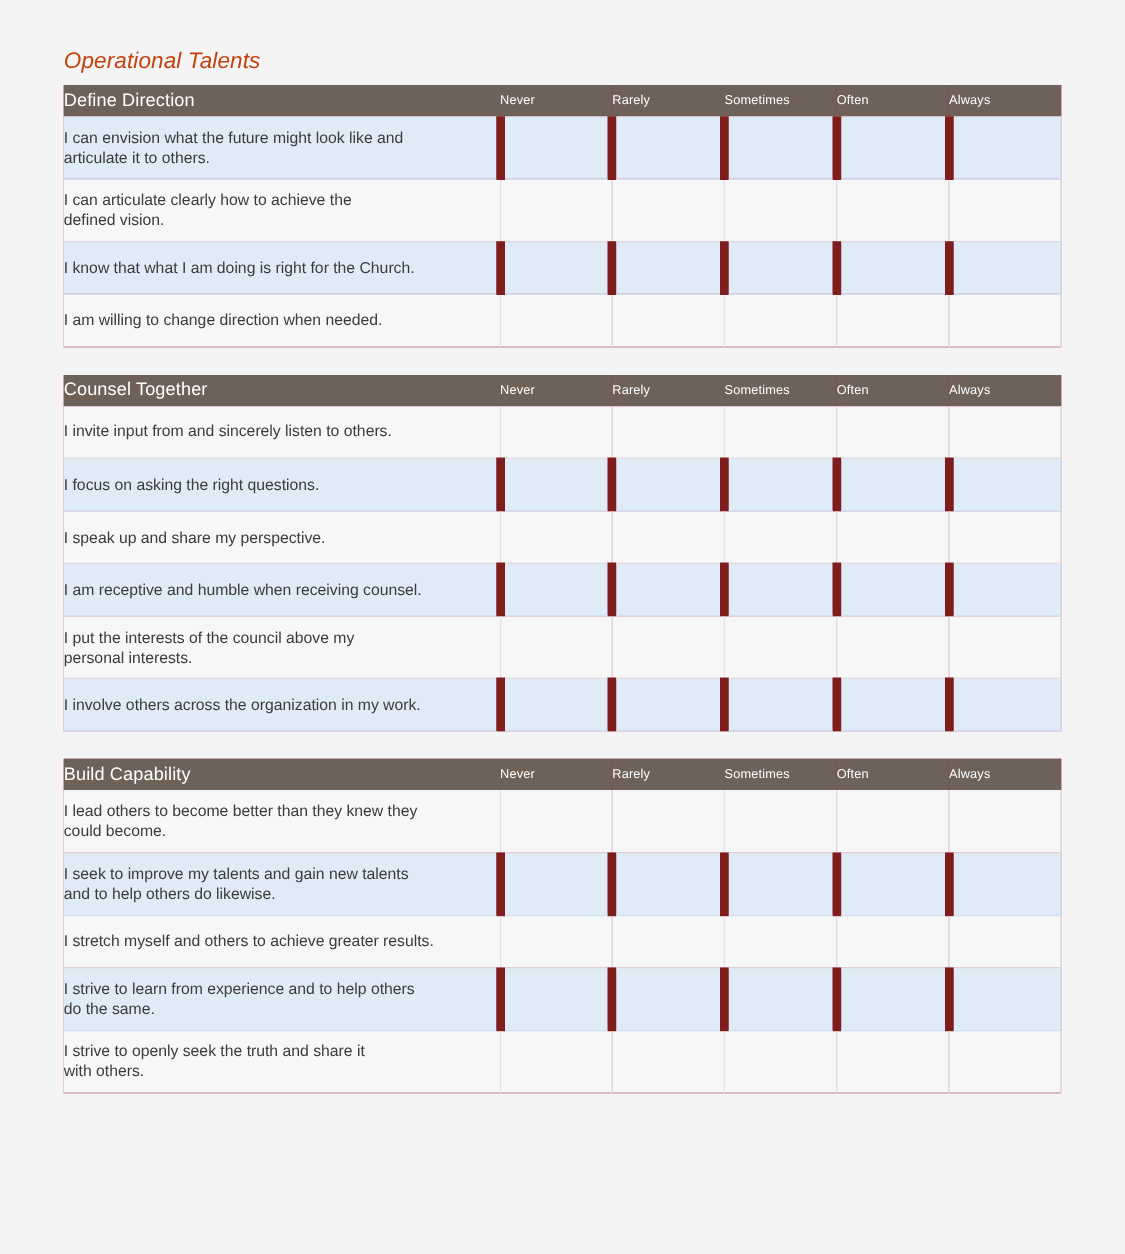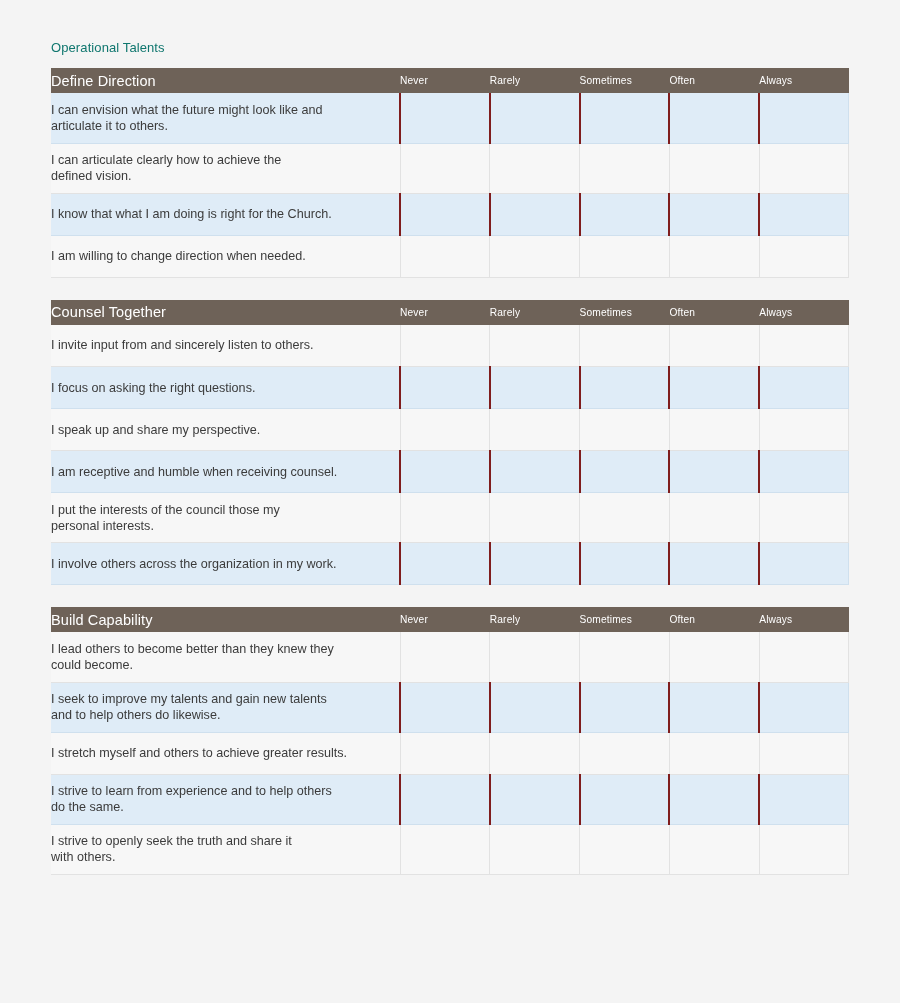--- a/index.html
+++ b/index.html
@@ -18,26 +18,27 @@
     width: 900px;
     height: 1003px;
     box-sizing: border-box;
     padding: 0;
     background: #f4f4f4;
   }
   .page-title {
     position: absolute;
     left: 51px;
     top: 35px;
-    font-size: 13px;
-    color: #0f766e;
+    font-size: 18px;
+    color: #c2410c;
     letter-spacing: 0.1px;
     font-weight: 400;
     line-height: 26px;
     white-space: nowrap;
+    font-style: italic;
   }
   .tables {
     position: absolute;
     left: 51px;
     top: 68px;
     width: 798px;
   }
   .survey-table {
     width: 798px;
     border-collapse: collapse;
@@ -84,21 +85,21 @@
     background: #dfecf7;
   }
   .survey-table tbody td {
     border-bottom: 1px solid #e2e2e2;
     border-right: 1px solid #e2e2e2;
     padding: 0;
     vertical-align: middle;
   }
   .survey-table tbody tr.alt td {
     border-bottom: 1px solid #cfe0ee;
-    border-right: 2px solid #7f1d1d;
+    border-right: 7px solid #7f1d1d;
   }
   .survey-table tbody td.opt-cell:last-child {
     border-right: 1px solid #e2e2e2;
   }
   .survey-table tbody tr.alt td.opt-cell:last-child {
     border-right: 1px solid #cfe0ee;
   }
   .survey-table tbody tr:last-child td {
     border-bottom: 1px solid #e2e2e2;
   }
@@ -225,21 +226,21 @@
           </tr>
           <tr class="alt r1">
             <td class="stmt-cell"><span>I am receptive and humble when receiving counsel.</span></td>
             <td class="opt-cell"></td>
             <td class="opt-cell"></td>
             <td class="opt-cell"></td>
             <td class="opt-cell"></td>
             <td class="opt-cell"></td>
           </tr>
           <tr class="r2">
-            <td class="stmt-cell"><span>I put the interests of the council those my</span><br><span>personal interests.</span></td>
+            <td class="stmt-cell"><span>I put the interests of the council above my</span><br><span>personal interests.</span></td>
             <td class="opt-cell"></td>
             <td class="opt-cell"></td>
             <td class="opt-cell"></td>
             <td class="opt-cell"></td>
             <td class="opt-cell"></td>
           </tr>
           <tr class="alt r1">
             <td class="stmt-cell"><span>I involve others across the organization in my work.</span></td>
             <td class="opt-cell"></td>
             <td class="opt-cell"></td>

